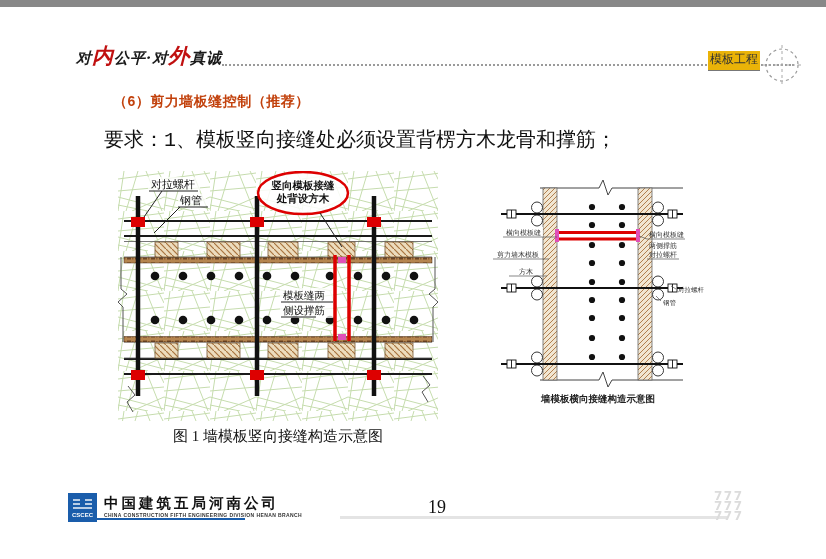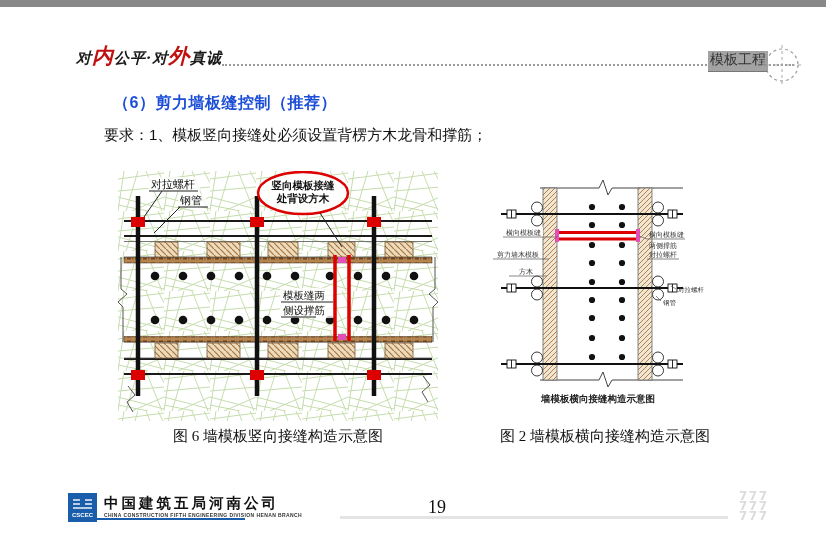--- a/index.html
+++ b/index.html
@@ -13,30 +13,30 @@
     position:absolute; left:76px; top:42px; white-space:nowrap;
     font-family:"DejaVu Serif", serif; font-style:italic; font-weight:bold;
     font-size:15px; color:#1a1a1a; letter-spacing:1px;
   }
   .slogan .red { color:#c01010; font-size:21px; line-height:14px; }
   .header-dotline {
     position:absolute; left:222px; top:57px; width:572px; height:0;
     border-top:2px dotted #9a9a9a;
   }
   .topic {
-    position:absolute; left:708px; top:44px; font-size:14px; color:#333;
-    border-bottom:1px solid #777; padding:0 2px 2px 2px; background:#a3a3a3;
+    position:absolute; left:708px; top:44px; font-size:12px; color:#333;
+    border-bottom:1px solid #777; padding:0 2px 2px 2px; background:#eab308;
   }
   .crosshair { position:absolute; left:759px; top:35px; }
   
   .title {
-    position:absolute; left:113px; top:86px; font-size:16px; font-weight:bold;
-    color:#1d4ed8; letter-spacing:0.5px; font-family:"Liberation Sans", sans-serif;
-  }
-  .req { position:absolute; font-family:Liberation Sans, sans-serif; font-size:15px; color:#111; }
+    position:absolute; left:113px; top:86px; font-size:14px; font-weight:bold;
+    color:#c2410c; letter-spacing:0.5px; font-family:"Liberation Sans", sans-serif;
+  }
+  .req { position:absolute; font-family:Liberation Mono, monospace; font-size:20px; color:#111; }
   .req1 { left:104px; top:119px; }
   .req2 { left:153px; top:142px; }
   
   .fig1 { position:absolute; left:118px; top:164px; }
   .fig2 { position:absolute; left:485px; top:166px; }
   .caption {
     position:absolute; top:420px; font-family:"Liberation Serif", serif;
     font-size:15px; color:#111; text-align:center;
   }
   .cap1 { left:118px; width:320px; }
@@ -49,21 +49,21 @@
     letter-spacing:3px; color:#111;text-align:center;
   }
   .company-en {
     position:absolute; left:104px; top:505px; font-size:5px; letter-spacing:0.4px;
     color:#333; font-weight:bold;
   }
   .footer-blue-line { position:absolute; left:68px; top:511px; width:177px; height:2px; background:#1a5dab; }
   .footer-gray-line { position:absolute; left:340px; top:509px; width:388px; height:3px; background:#e4e4e4; }
   .page-number { position:absolute; left:428px; top:490px; font-size:18px; color:#111; font-family:"Liberation Serif", serif; }
   .corner-motif {
-    position:absolute; left:739px; top:484px; color:#dcdcdc; font-weight:bold;
+    position:absolute; left:714px; top:484px; color:#dcdcdc; font-weight:bold;
     font-size:12px; line-height:10px; letter-spacing:1.5px;
     font-family:"DejaVu Sans", sans-serif; user-select:none;
   }
 </style>
 </head>
 <body>
 
 <div class="page">
 
   <div class="slogan">
@@ -213,21 +213,21 @@
       <text x="185" y="31" font-size="10.5" font-weight="bold" text-anchor="middle" fill="#111">处背设方木</text>
       <line x1="202" y1="42" x2="224" y2="76" stroke="#222" stroke-width="1"></line>
 
       <rect x="162" y="117" width="53" height="30" fill="#ffffff" opacity="0.78"></rect>
       <text x="165" y="128" font-size="10.5" fill="#111">模板缝两</text>
       <line x1="163" y1="131" x2="215" y2="131" stroke="#222" stroke-width="1"></line>
       <text x="165" y="143" font-size="10.5" fill="#111">侧设撑筋</text>
       <line x1="163" y1="146" x2="198" y2="146" stroke="#222" stroke-width="1"></line>
     </g>
   </svg>
-  <div class="caption cap1">图 6  墙模板竖向接缝构造示意图</div>
+  <div class="caption cap1">图 1  墙模板竖向接缝构造示意图</div>
 
   <svg class="fig2" width="255" height="235" viewBox="0 0 255 235">
 
     <g stroke="#444" stroke-width="1" fill="none">
       <path d="M55,15 H114 L118,7 L123,22 L127,15 H198"></path>
       <path d="M55,207 H114 L118,199 L123,214 L127,207 H198"></path>
     </g>
 
     <g>
       <rect x="58" y="15" width="14" height="192" fill="url(#hatch2)" stroke="#666" stroke-width="0.8"></rect>
@@ -319,21 +319,20 @@
       <line x1="162" y1="86" x2="194" y2="86" stroke="#555" stroke-width="0.7"></line>
 
       <polyline points="186,113 191,116" stroke="#555" stroke-width="0.7" fill="none"></polyline>
       <text x="193" y="119" font-size="6.5">对拉螺杆</text>
       <polyline points="171,123 176,128" stroke="#555" stroke-width="0.7" fill="none"></polyline>
       <text x="178" y="132" font-size="6.5">钢管</text>
     </g>
 
     <text x="113" y="229" font-size="9.5" font-weight="bold" text-anchor="middle" fill="#222">墙模板横向接缝构造示意图</text>
   </svg>
-  <div class="caption cap2">图 2  墙模板横向接缝构造示意图</div>
 
   <svg class="logo" width="29" height="29">
     <rect x="0" y="0" width="29" height="29" fill="#1a5dab"></rect>
     <g stroke="#ffffff" stroke-width="1.4">
       <line x1="5" y1="7" x2="12" y2="7"></line>
         <line x1="17" y1="7" x2="24" y2="7"></line>
       <line x1="5" y1="11" x2="12" y2="11"></line>
         <line x1="17" y1="11" x2="24" y2="11"></line>
       <line x1="5" y1="15" x2="24" y2="15"></line>
     </g>

